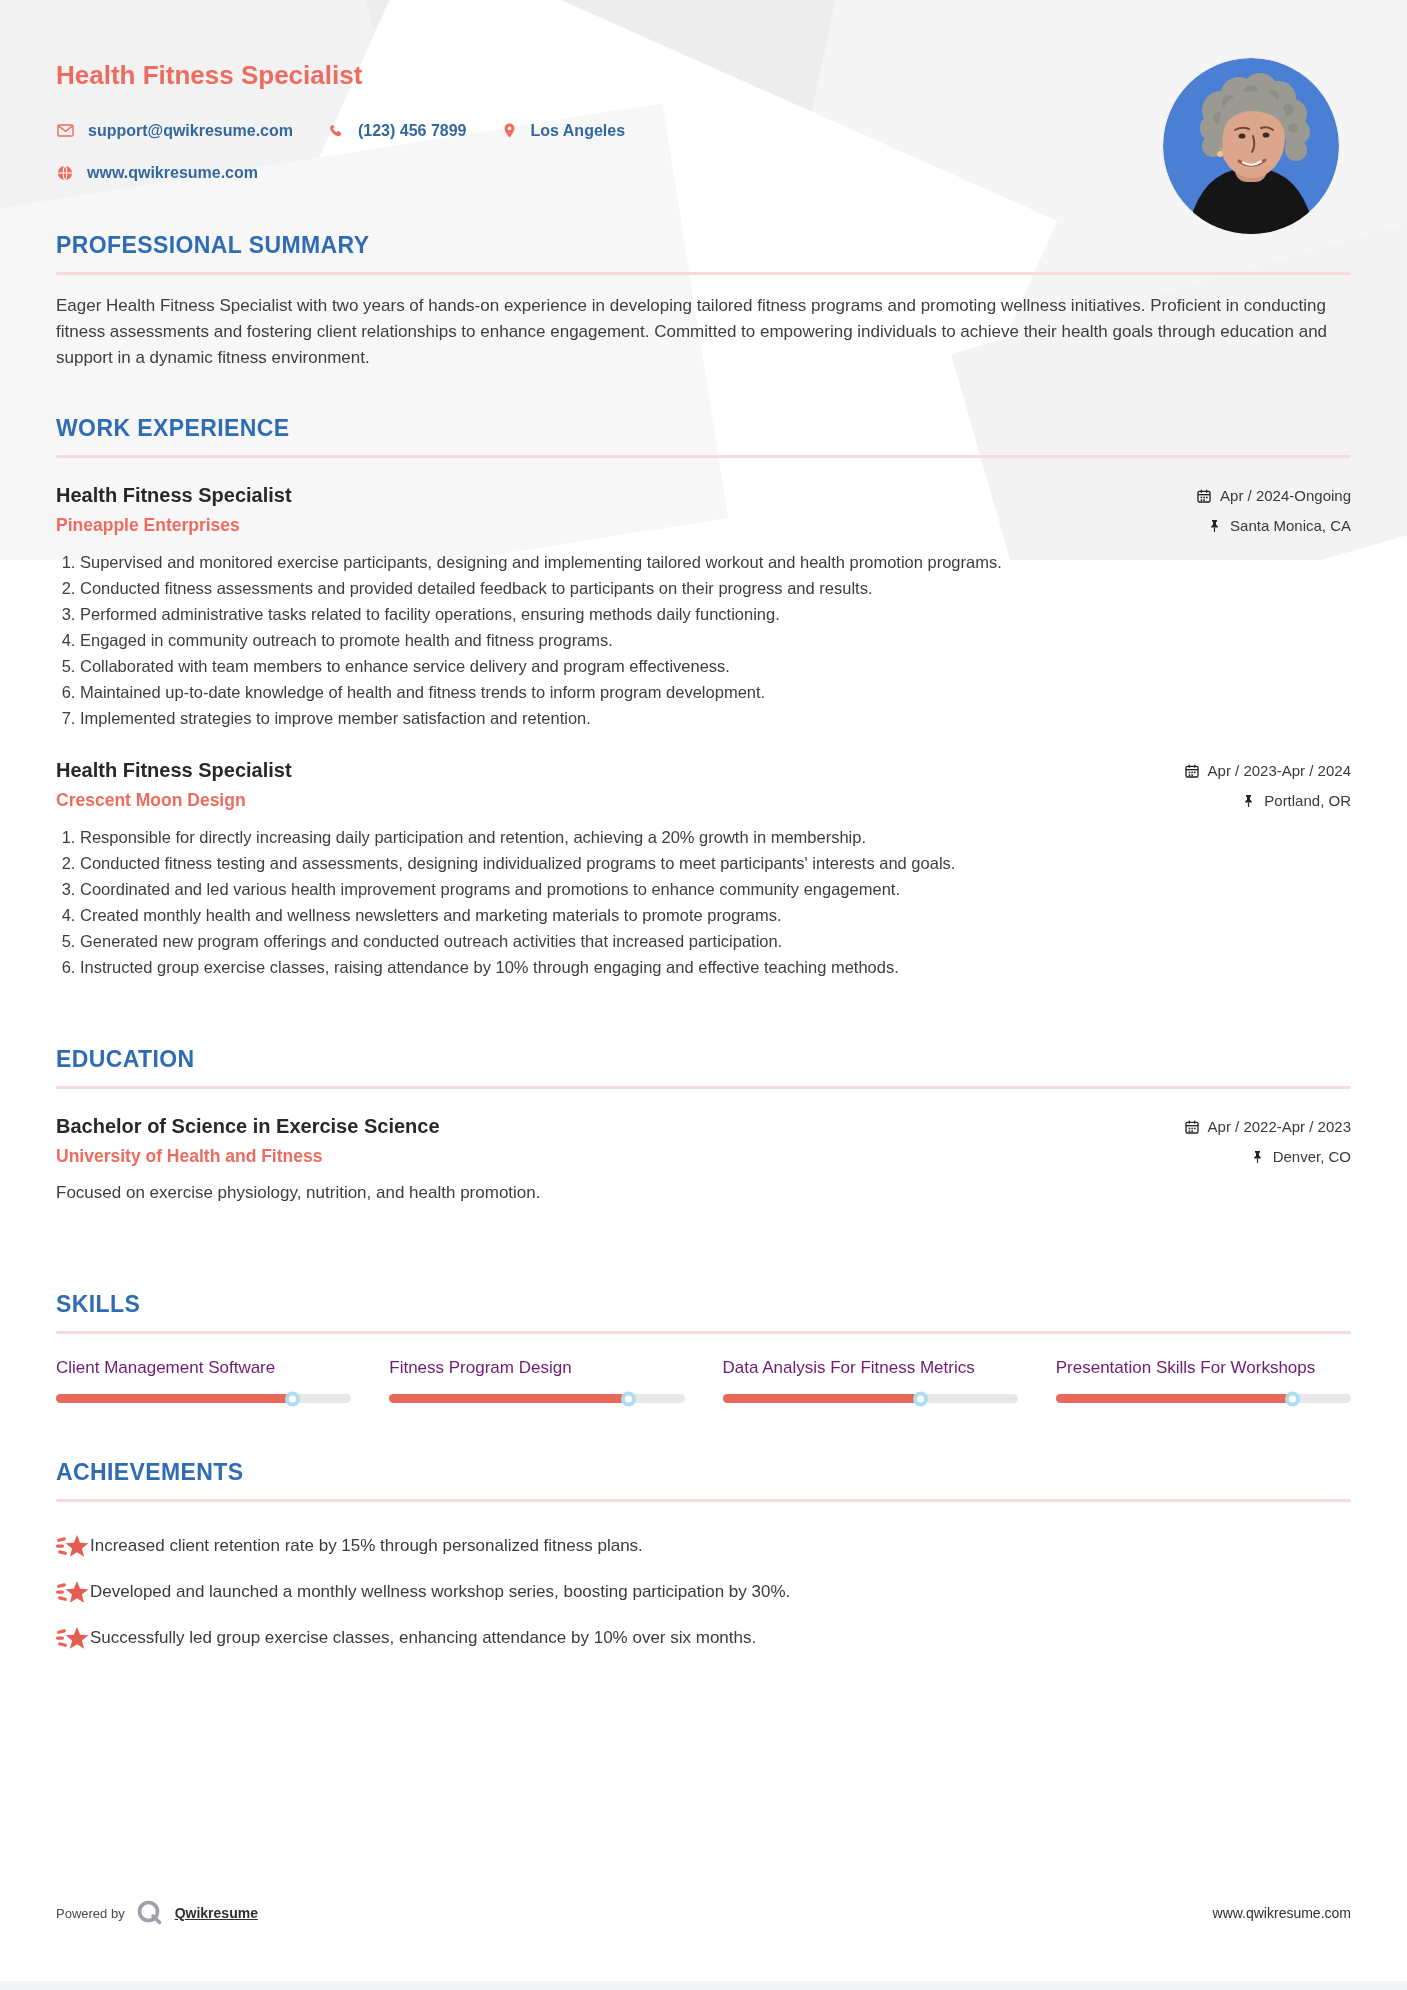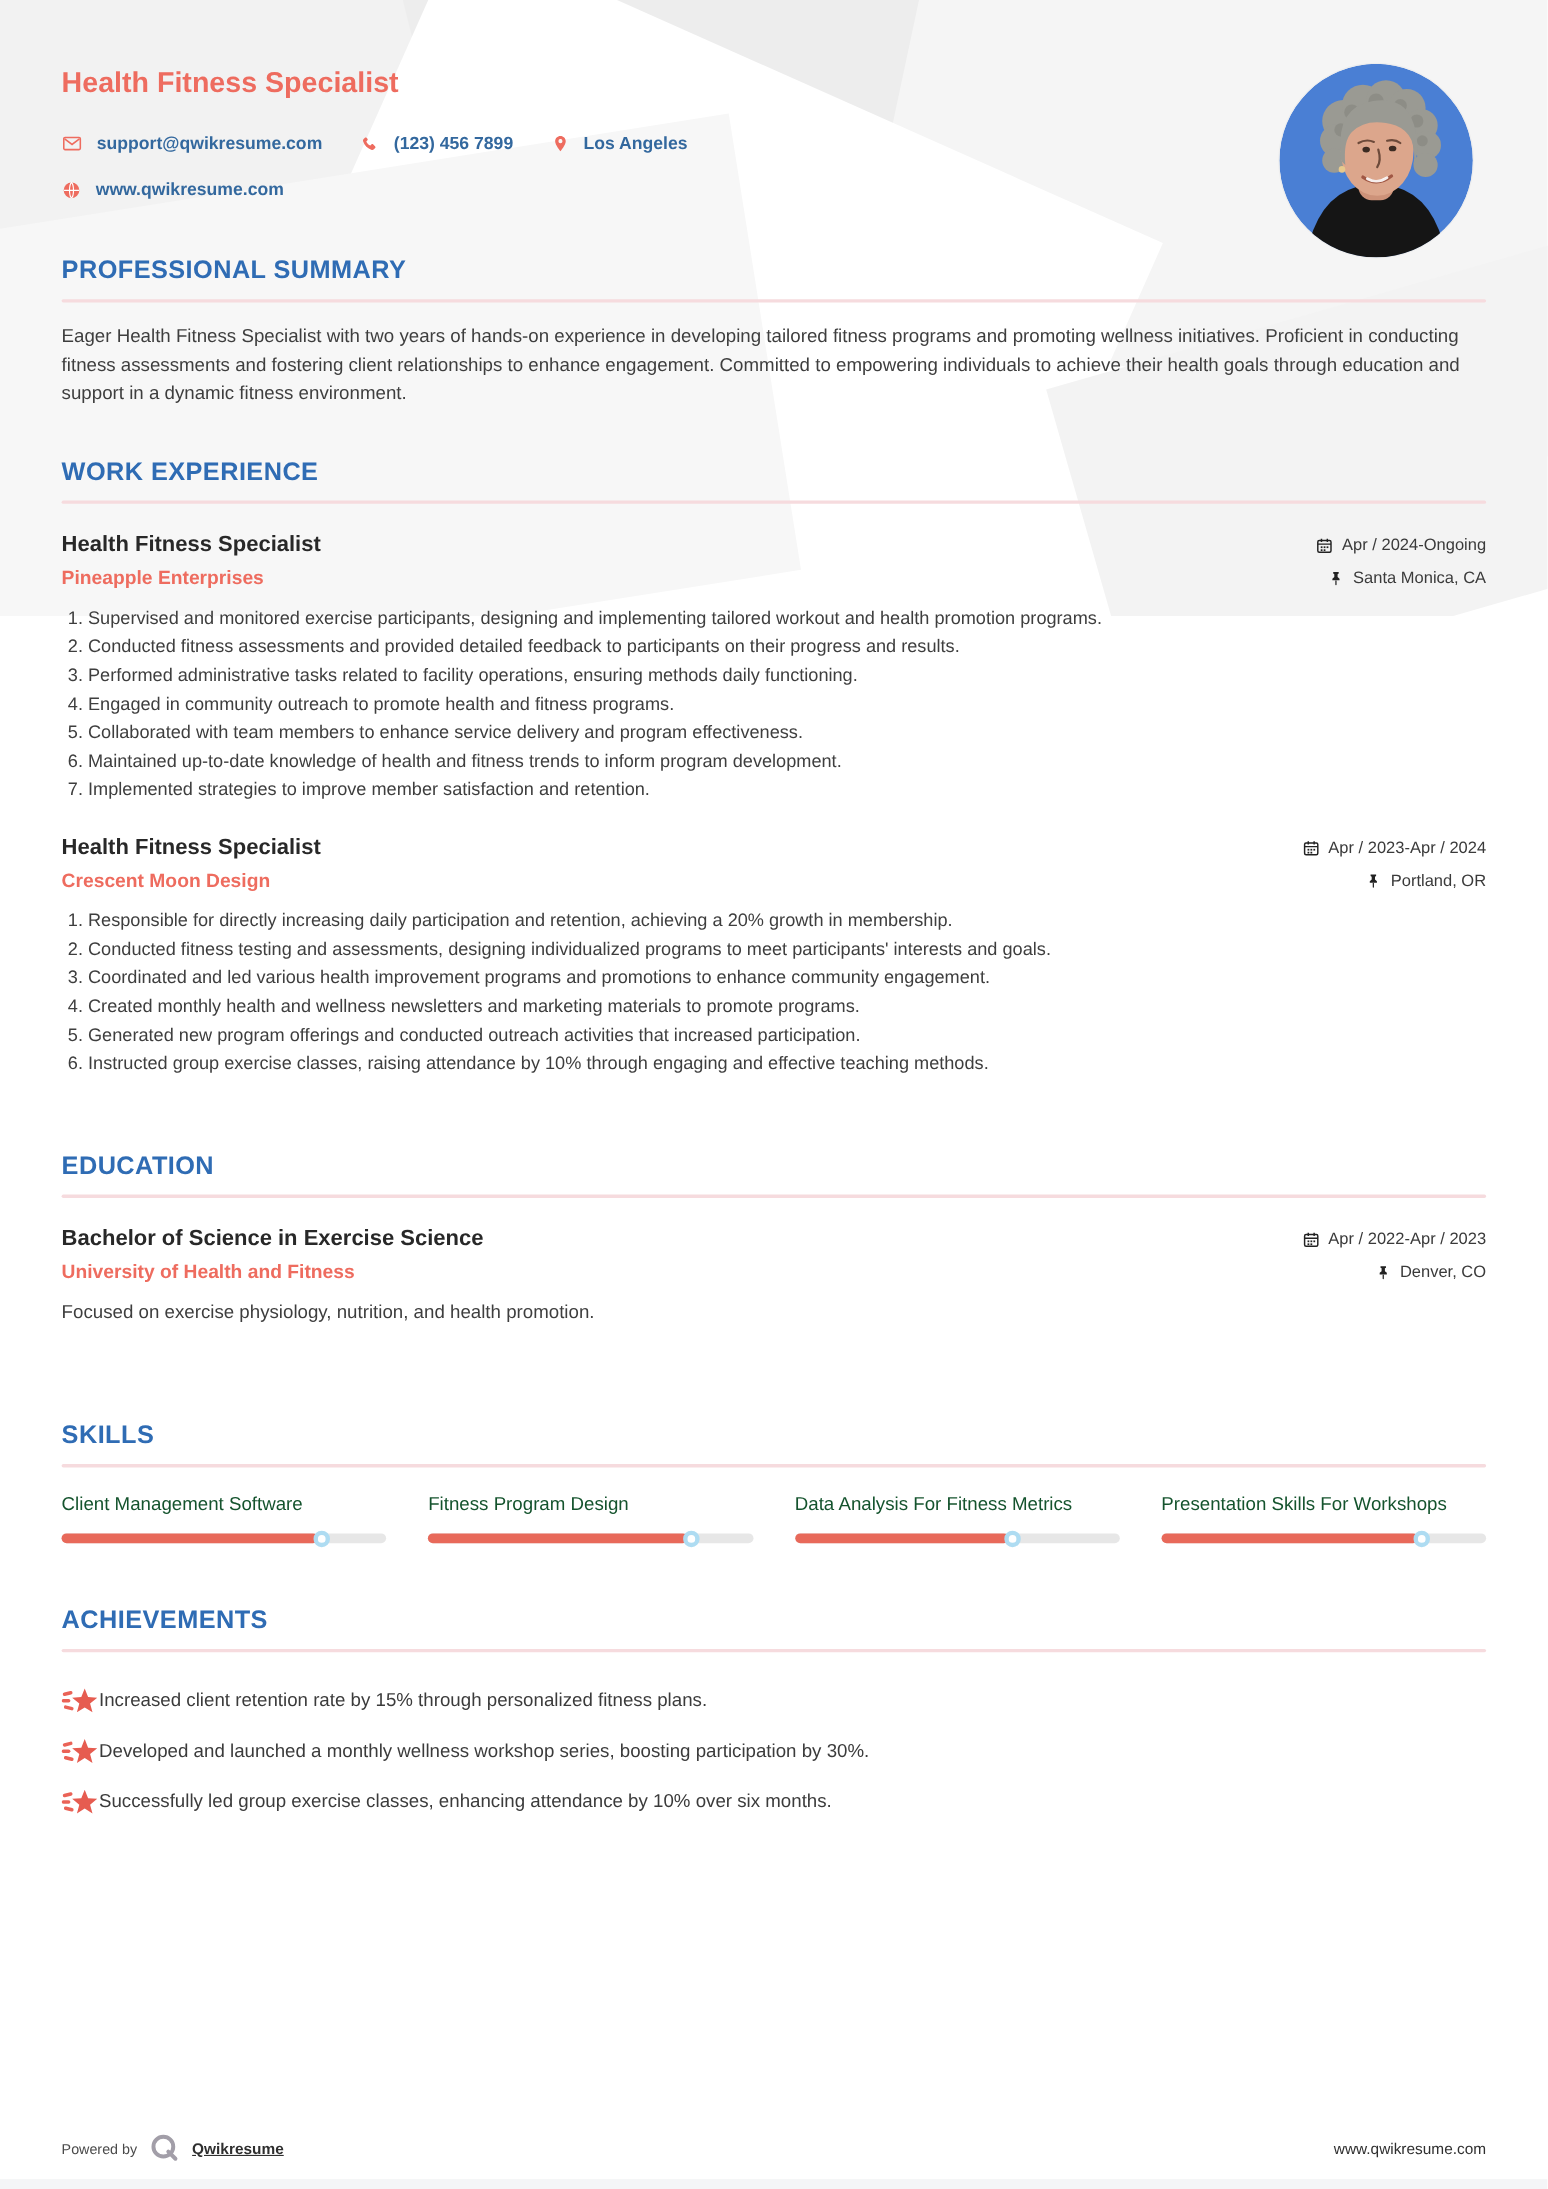--- a/index.html
+++ b/index.html
@@ -53,33 +53,33 @@
   .meta svg { display:block; }
   .meta-text { font-size:15px; color:#3a3a3a; }
   ol.bullets { margin-top:13px; padding-left:24px; }
   ol.bullets li { font-size:16.5px; line-height:26px; color:#3e3e3e; }
 
   .education-section { margin-top:66px; }
   .edu-desc { margin-top:16px; font-size:17px; color:#3e3e3e; }
 
   .skills-section { margin-top:88px; }
   .skills-grid { margin-top:22px; display:grid; grid-template-columns:repeat(4,1fr); column-gap:38px; }
-  .skill-label { font-size:17px; line-height:24px; color:#14532d; }
+  .skill-label { font-size:17px; line-height:24px; color:#701a75; }
   .slider { margin-top:14px; position:relative; height:9px; border-radius:5px; background:#e7e7e7; }
   .slider-fill { position:relative; height:9px; border-radius:5px; background:#e8695a; }
   .slider-handle { position:absolute; right:-11px; top:50%; transform:translateY(-50%); width:15px; height:15px; background:#fff; border:4px solid #aedcf2; border-radius:50%; }
 
   .achievements-section { margin-top:56px; }
   .achievement { display:flex; align-items:center; margin-top:28px; }
   .achievement + .achievement { margin-top:14px; }
   .achievement svg { flex:0 0 auto; display:block; }
   .achievement-text { font-size:17px; color:#3b3b3b; }
 
   
-  .footer { position:absolute; left:56px; right:56px; top:1938px; display:flex; justify-content:space-between; align-items:center; }
+  .footer { position:absolute; left:56px; right:56px; top:1898px; display:flex; justify-content:space-between; align-items:center; }
   .footer-left { display:flex; align-items:center; gap:10px; }
   .powered-by { font-size:13px; color:#4a4a4a; }
   .brand-link { font-size:14px; font-weight:600; color:#2f2f2f; text-decoration:underline; cursor:pointer; }
   .footer-site { font-size:14px; color:#2f2f2f; }
   .bottom-strip { position:absolute; left:0; right:0; bottom:0; height:9px; background:#f4f5f7; }
 </style>
 </head>
 <body>
 
 <div class="page">

